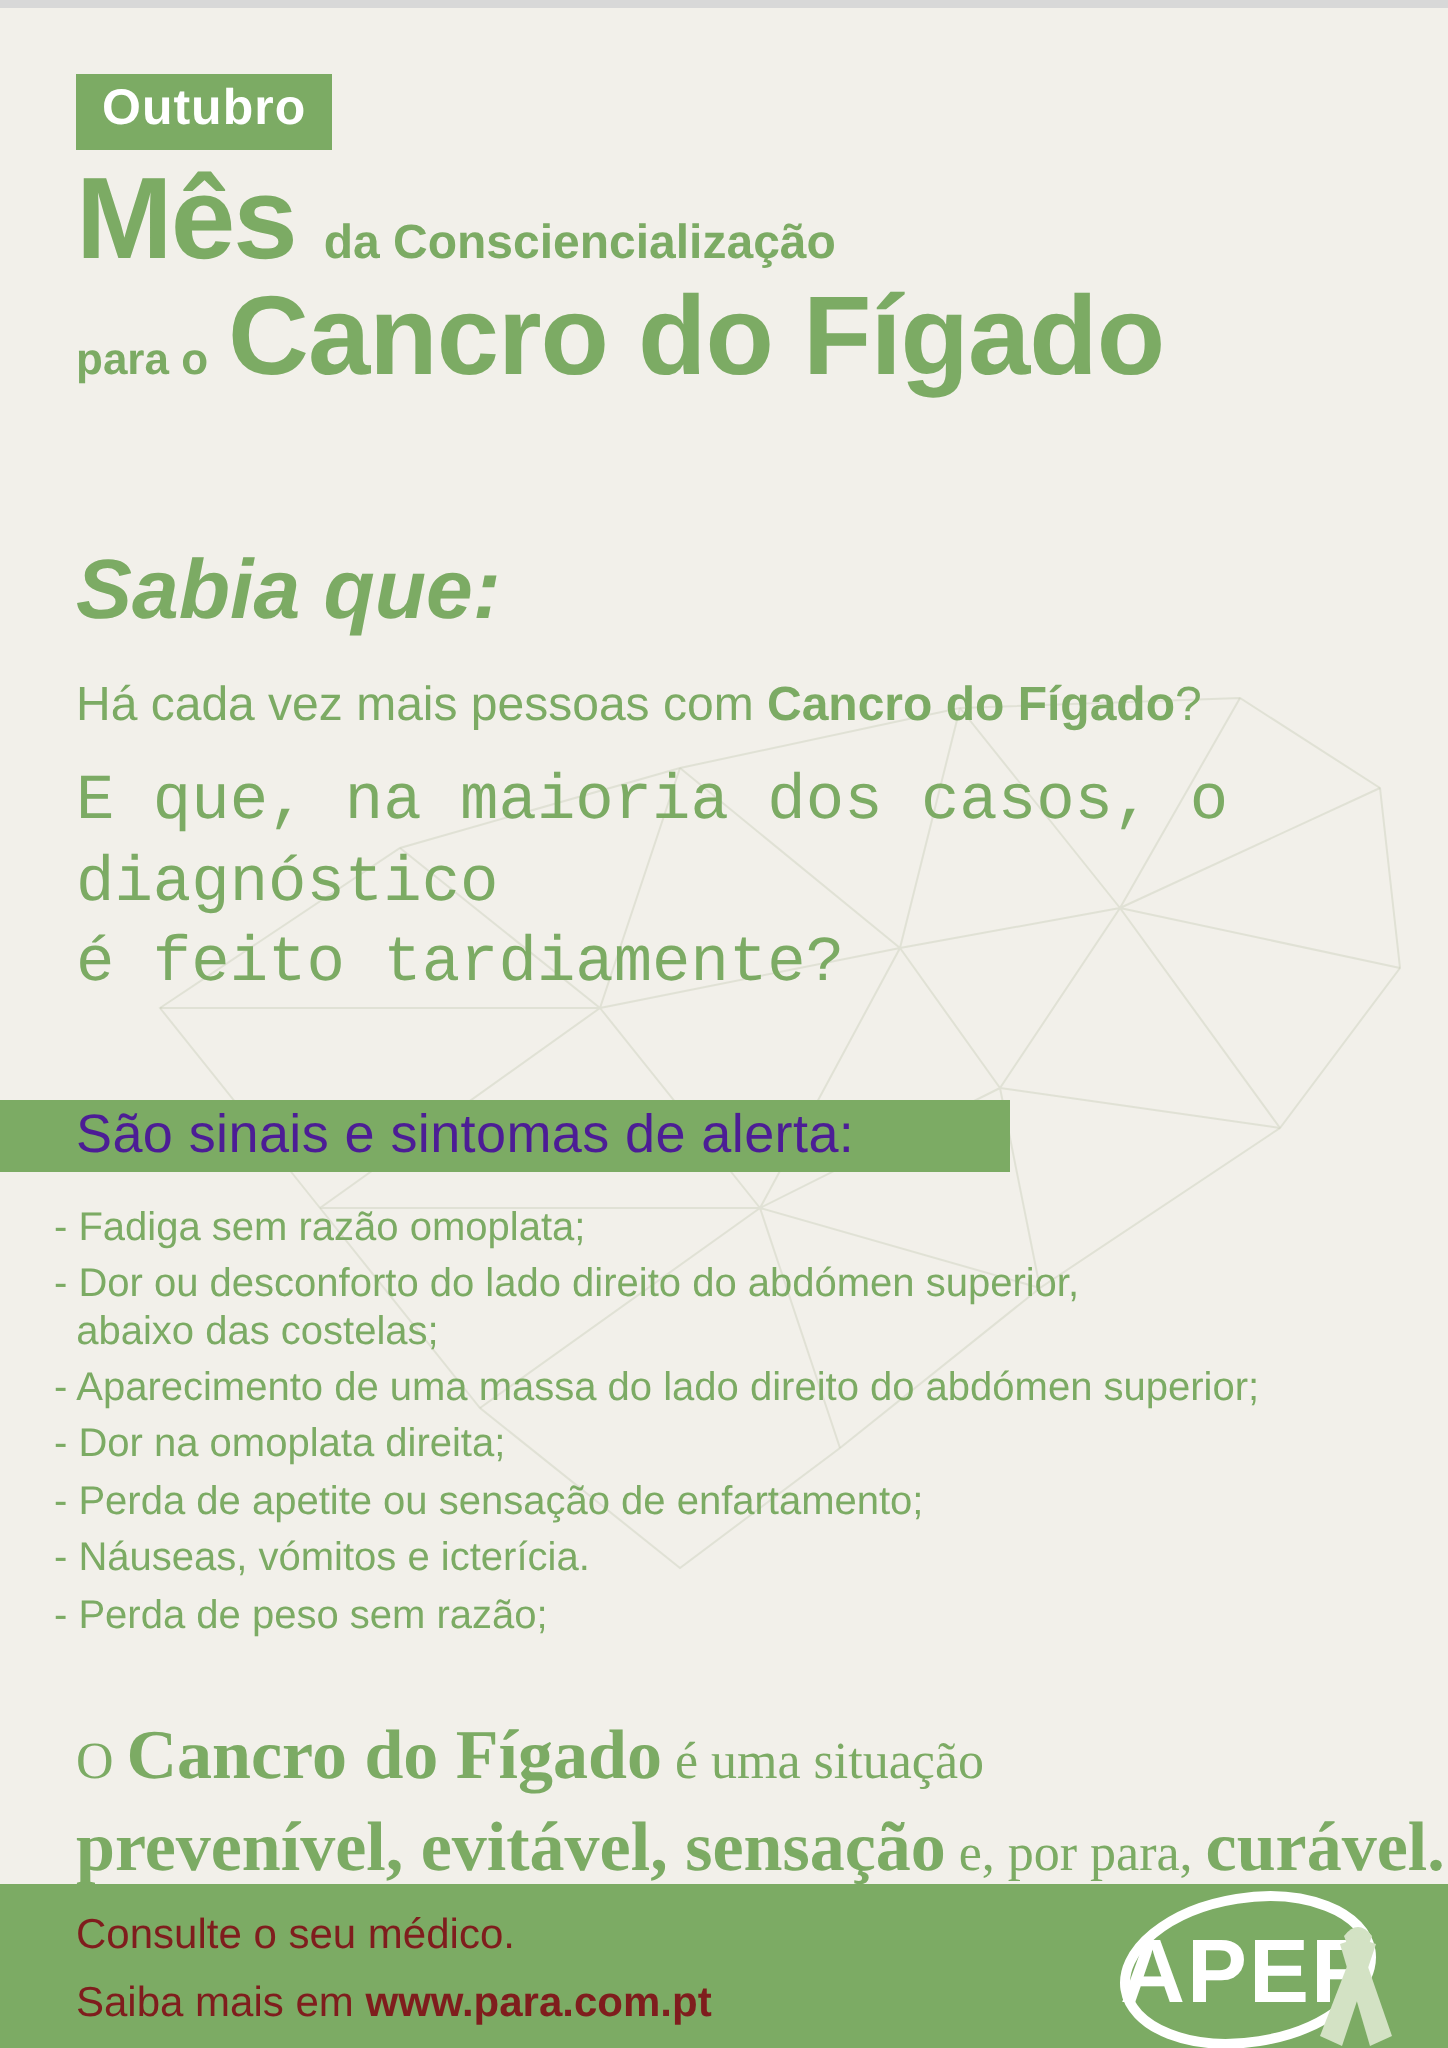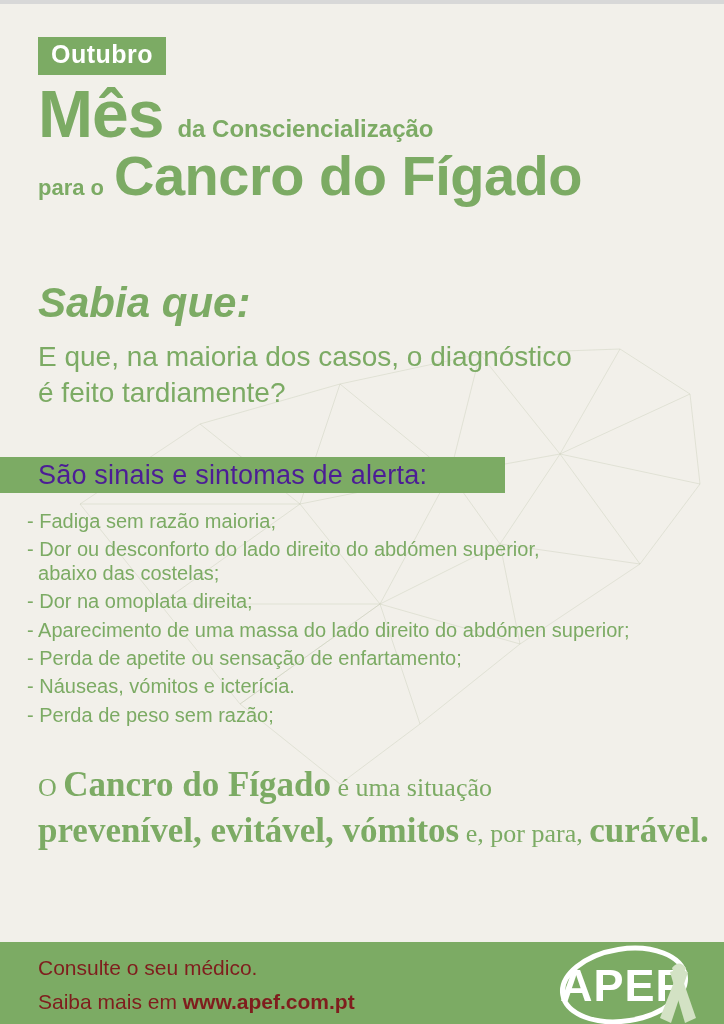--- a/index.html
+++ b/index.html
@@ -29,21 +29,21 @@
     font-weight:bold;
     font-size:25px;
     padding:3px 13px 6px 13px;
     letter-spacing:0.5px;
   }
   .title-row1 {
     display:flex; align-items:baseline;
     margin:6px 0 0 38px;
   }
   .title-mes {
-    font-size:66px; font-weight:bold; line-height:1;
+    font-size:58px; font-weight:bold; line-height:1;
     letter-spacing:-1px;
   }
   .title-sub {
     font-size:24px; font-weight:bold; margin-left:14px;
   }
   .title-row2 {
     display:flex; align-items:baseline;
     margin:0 0 0 38px;
     text-align:center;
   }
@@ -58,21 +58,21 @@
 
   
   .sabia { margin:74px 0 0 38px; }
   .sabia-heading {
     font-size:42px; font-weight:bold; line-height:1.1;
     margin:0;
     font-style:italic;
   }
   .lead1 { margin:20px 0 0 0; font-size:24px; line-height:1.25; }
   .lead1 .bold { font-weight:bold; }
-  .lead2 { margin:13px 0 0 0; font-size:28px; line-height:1.27; }
+  .lead2 { margin:13px 0 0 0; font-size:32px; line-height:1.27;font-family:Liberation Mono, monospace; }
 
   
   .banner {
     margin-top:47px;
     width:505px; height:36px;
     background:#7cab64;
     color:#4c1d95;
     font-size:27px; font-weight:normal;
     display:flex; align-items:center;
     padding-left:38px;
@@ -144,53 +144,54 @@
       <span class="title-sub">da Consciencialização</span>
     </div>
     <div class="title-row2">
       <span class="title-pre">para o</span>
       <span class="title-main">Cancro do Fígado</span>
     </div>
 
     
     <div class="sabia">
       <h2 class="sabia-heading">Sabia que:</h2>
+      <p class="lead1"><span>Há cada vez mais pessoas com </span><span class="bold">Cancro do Fígado</span><span>?</span></p>
       <p class="lead2">
         <span style="display:block">E que, na maioria dos casos, o diagnóstico</span>
         <span style="display:block">é feito tardiamente?</span>
       </p>
     </div>
 
     
     <div class="banner">São sinais e sintomas de alerta:</div>
 
     
     <ul class="symptoms">
-      <li>- Fadiga sem razão maioria;</li>
+      <li>- Fadiga sem razão omoplata;</li>
       <li>- Dor ou desconforto do lado direito do abdómen superior,
 &nbsp;&nbsp;abaixo das costelas;</li>
+      <li>- Aparecimento de uma massa do lado direito do abdómen superior;</li>
       <li>- Dor na omoplata direita;</li>
-      <li>- Aparecimento de uma massa do lado direito do abdómen superior;</li>
       <li>- Perda de apetite ou sensação de enfartamento;</li>
       <li>- Náuseas, vómitos e icterícia.</li>
       <li>- Perda de peso sem razão;</li>
     </ul>
 
     
     <div class="statement">
       <span class="line"><span class="s-reg">O </span><span class="s-big">Cancro do Fígado</span><span class="s-reg"> é uma situação</span></span>
-      <span class="line"><span class="s-big">prevenível, </span><span class="s-big">evitável, </span><span class="s-big">vómitos</span><span class="s-reg"> e, por para, </span><span class="s-big">curável.</span></span>
+      <span class="line"><span class="s-big">prevenível, </span><span class="s-big">evitável, </span><span class="s-big">sensação</span><span class="s-reg"> e, por para, </span><span class="s-big">curável.</span></span>
     </div>
 
   </div>
 
   <div class="footer">
     <div class="footer-text">
       <div>Consulte o seu médico.</div>
-      <div><span>Saiba mais em </span><span class="bold">www.apef.com.pt</span></div>
+      <div><span>Saiba mais em </span><span class="bold">www.para.com.pt</span></div>
     </div>
 
     <div class="logo">
       <svg width="152" height="94" viewBox="0 0 152 94">
         <ellipse cx="70" cy="47" rx="62" ry="36" transform="rotate(-9 70 47)" fill="none" stroke="#ffffff" stroke-width="5"></ellipse>
         <text x="68" y="63" text-anchor="middle" fill="#ffffff" font-family="Liberation Sans, sans-serif" font-weight="bold" font-size="45" letter-spacing="1">APEF</text>
         <g fill="#d3e2c4">
           <path d="M118,30 q7,-9 14,0 q-3,9 -7,13 q-4,-4 -7,-13 z"></path>
           <polygon points="116,34 125,31 142,80 131,85"></polygon>
           <polygon points="134,34 125,31 106,80 117,85"></polygon>

